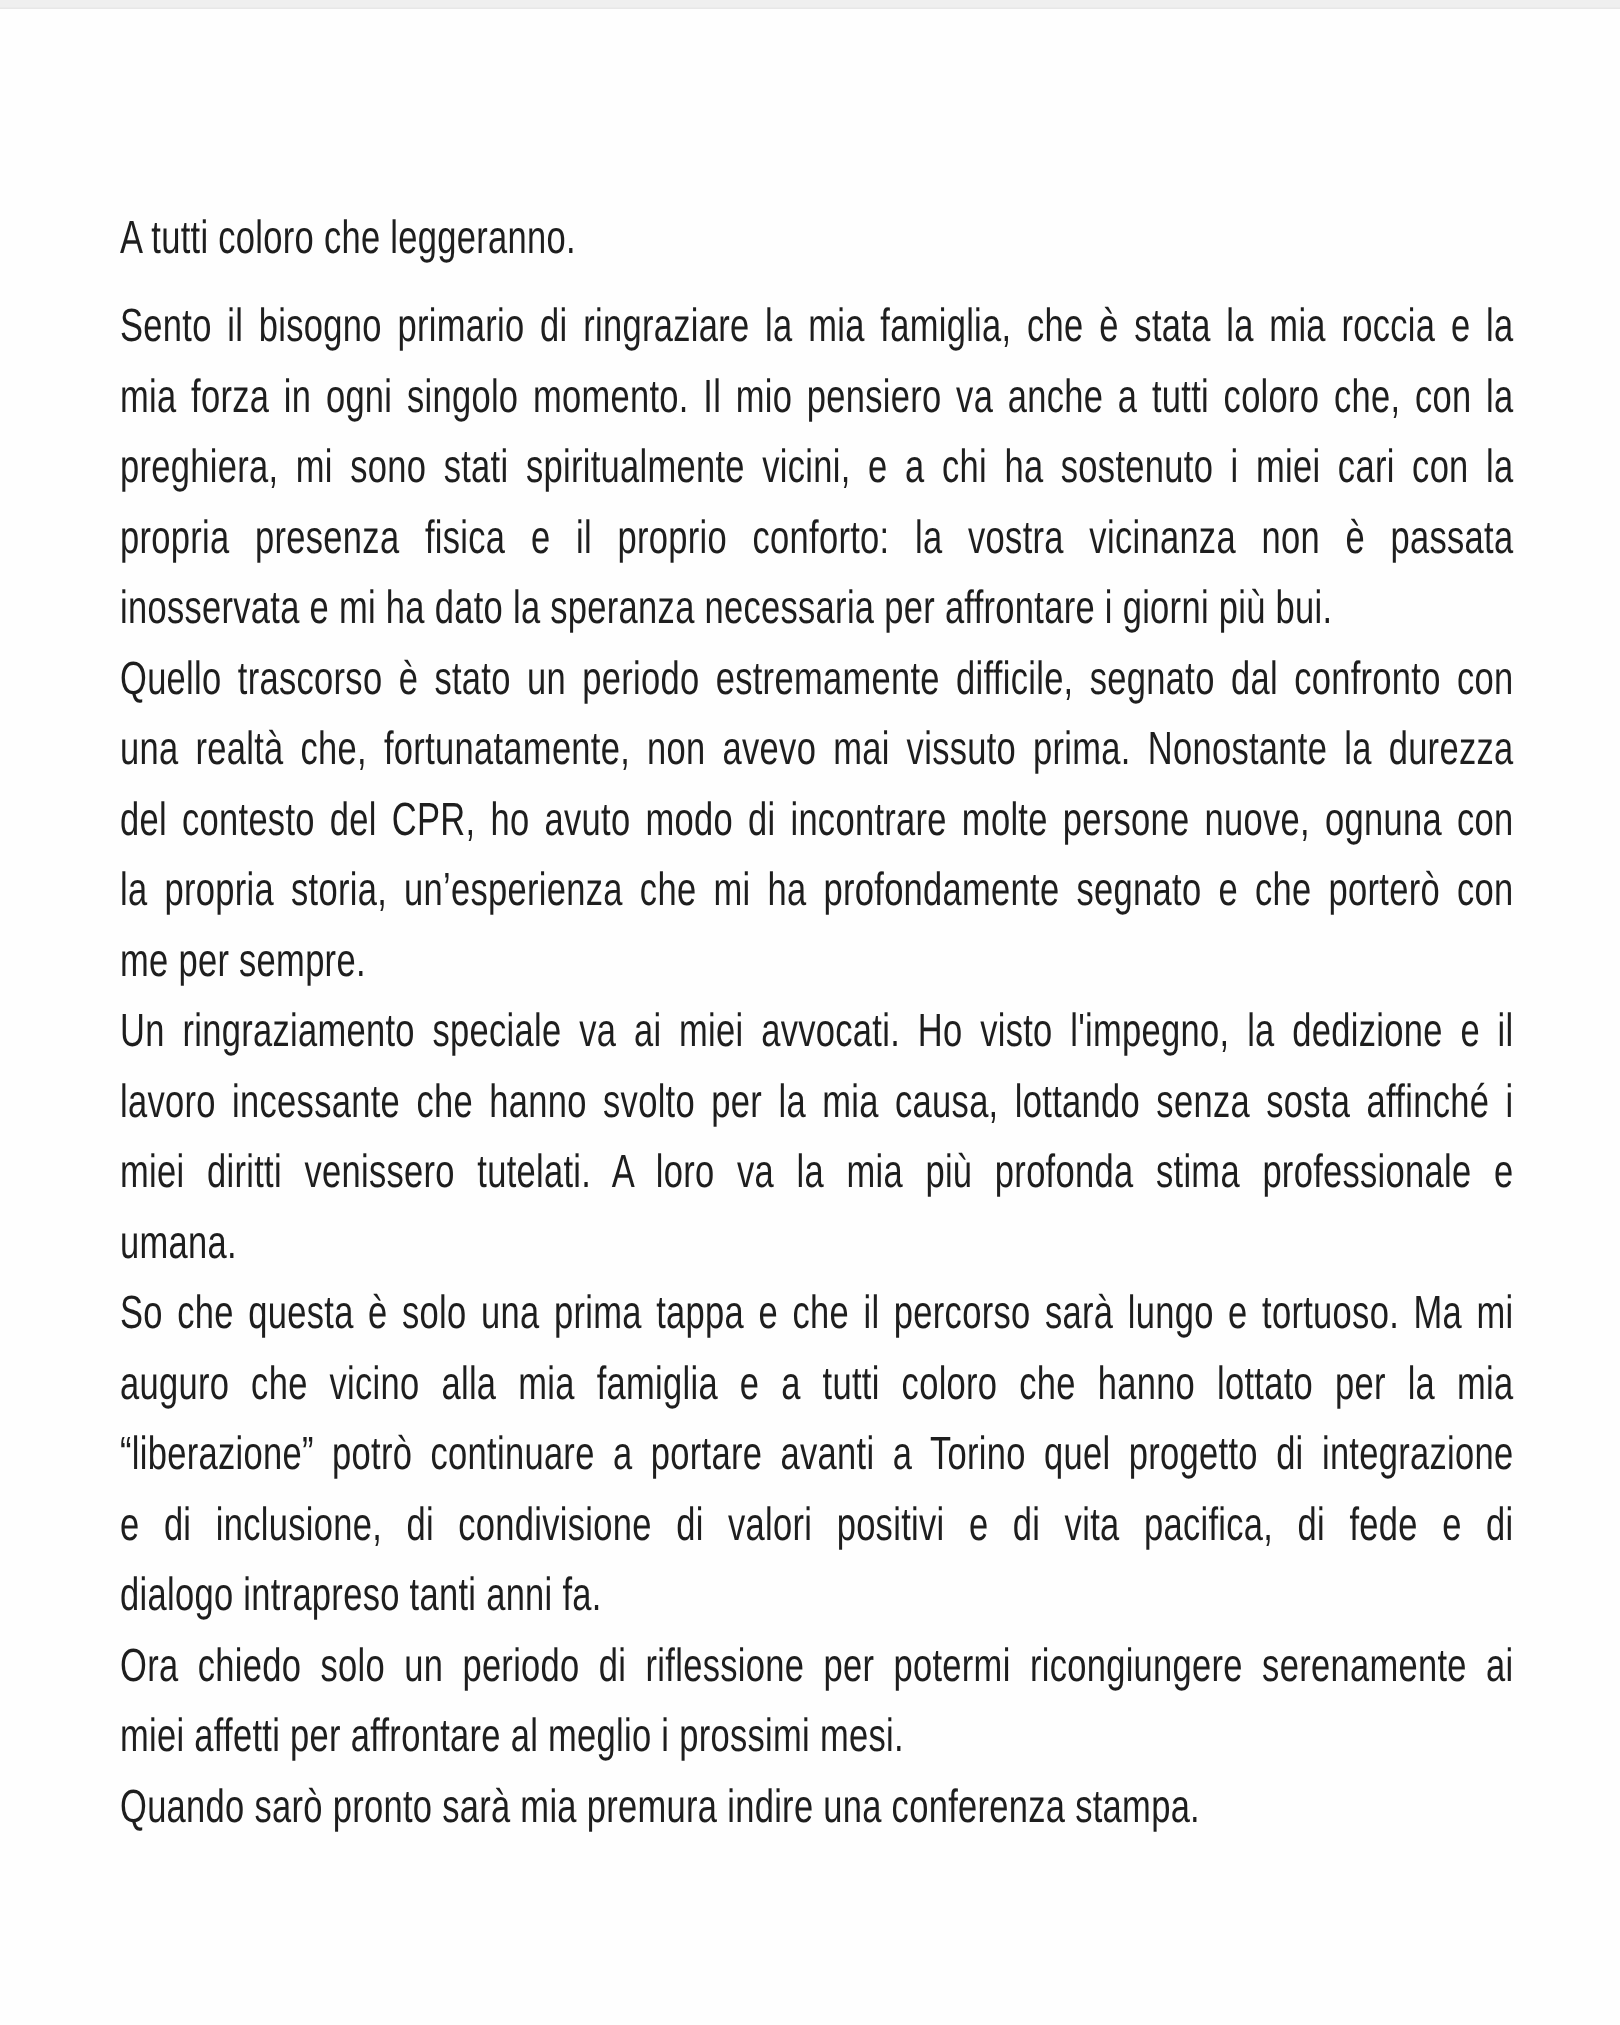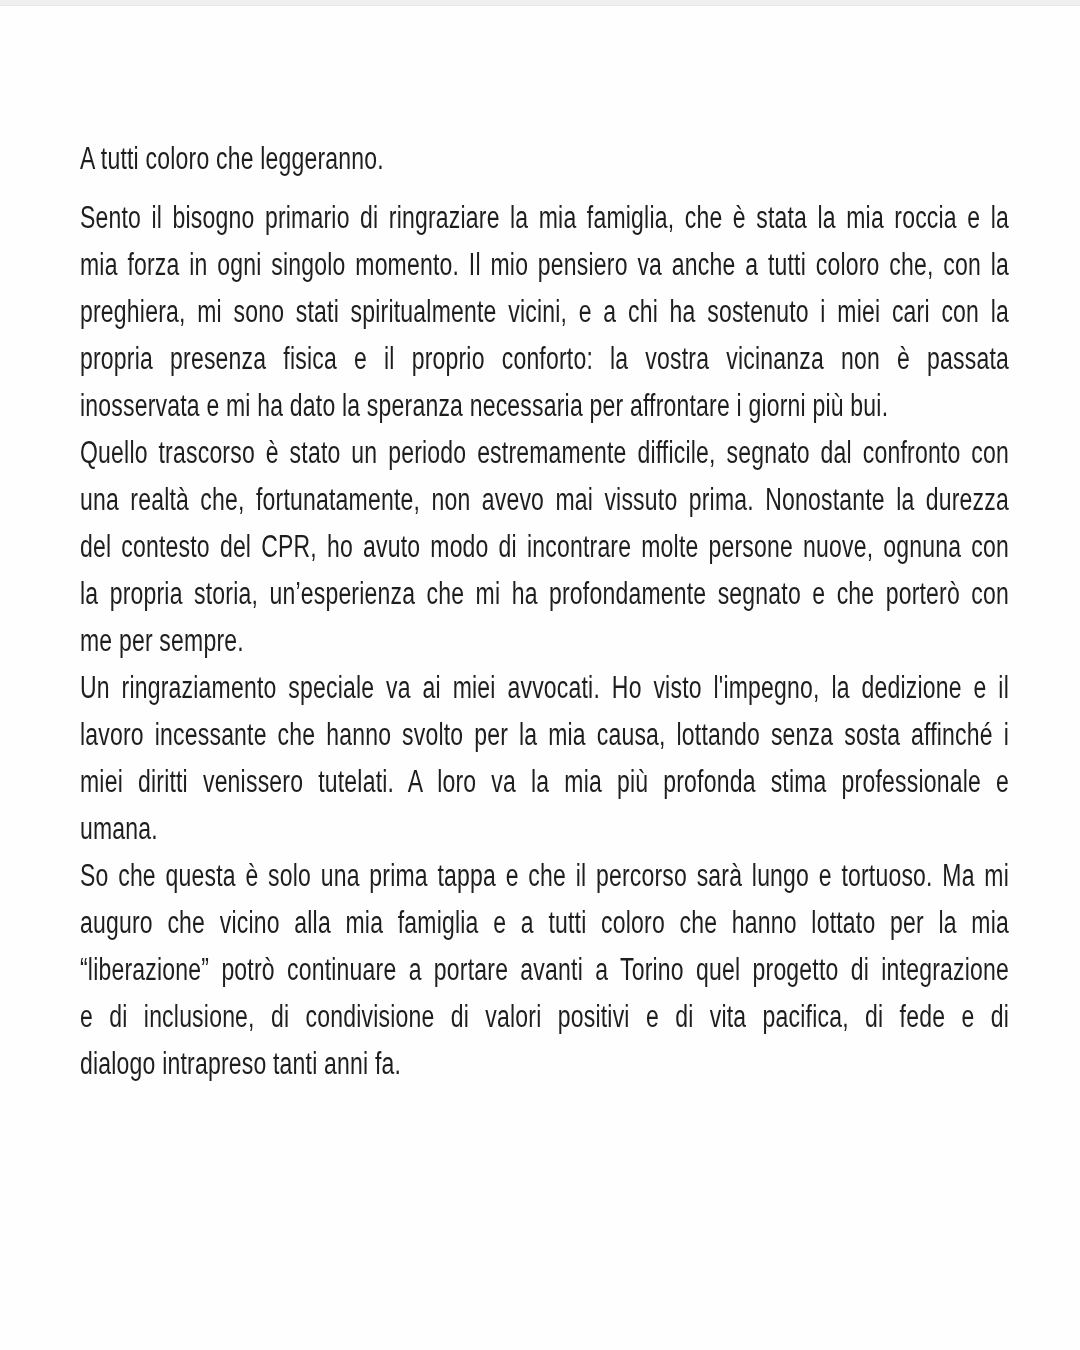--- a/index.html
+++ b/index.html
@@ -78,15 +78,22 @@
           <div class="line">miei diritti venissero tutelati. A loro va la mia più profonda stima professionale e</div>
           <div class="line last">umana.</div>
         </div>
         <div class="paragraph">
           <div class="line">So che questa è solo una prima tappa e che il percorso sarà lungo e tortuoso. Ma mi</div>
           <div class="line">auguro che vicino alla mia famiglia e a tutti coloro che hanno lottato per la mia</div>
           <div class="line">“liberazione” potrò continuare a portare avanti a Torino quel progetto di integrazione</div>
           <div class="line">e di inclusione, di condivisione di valori positivi e di vita pacifica, di fede e di</div>
           <div class="line last">dialogo intrapreso tanti anni fa.</div>
         </div>
+        <div class="paragraph">
+          <div class="line">Ora chiedo solo un periodo di riflessione per potermi ricongiungere serenamente ai</div>
+          <div class="line last">miei affetti per affrontare al meglio i prossimi mesi.</div>
+        </div>
+        <div class="paragraph">
+          <div class="line last">Quando sarò pronto sarà mia premura indire una conferenza stampa.</div>
+        </div>
       </div>
   </div>
 </div>
 
 </body></html>

